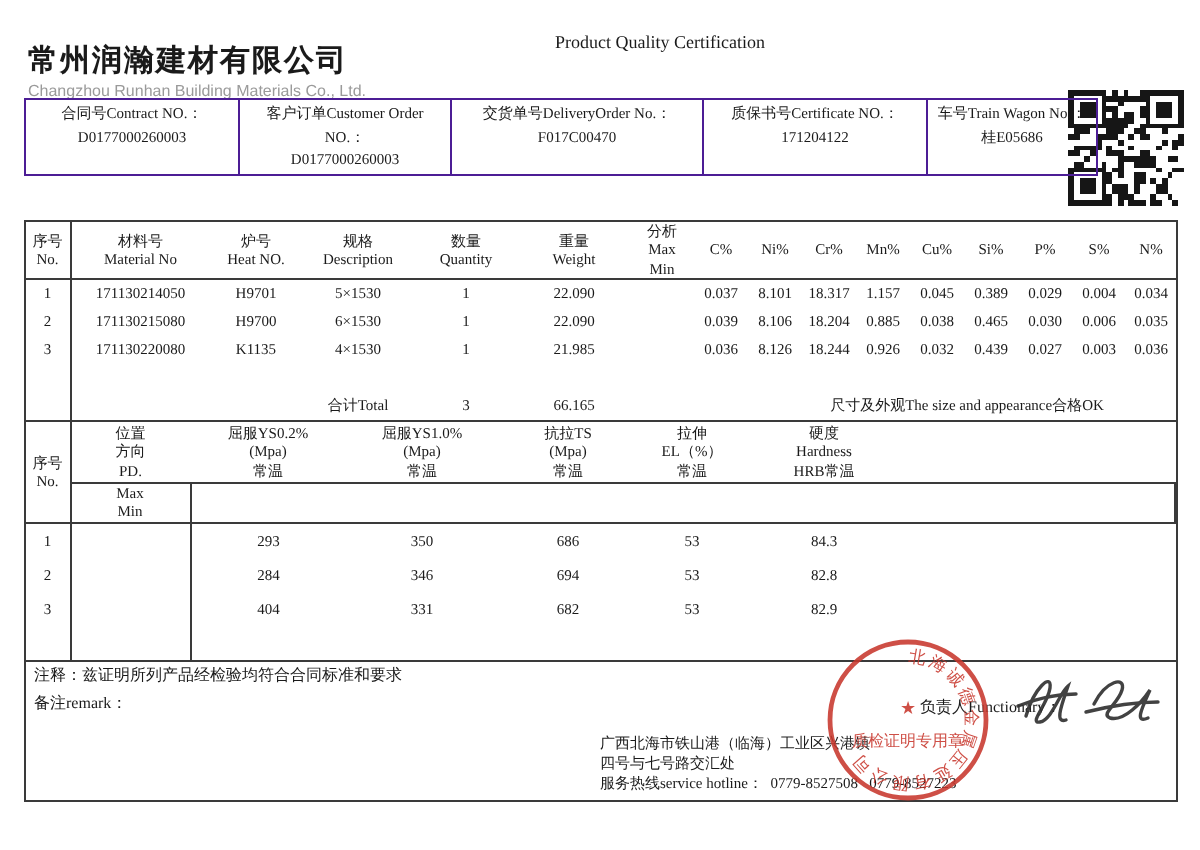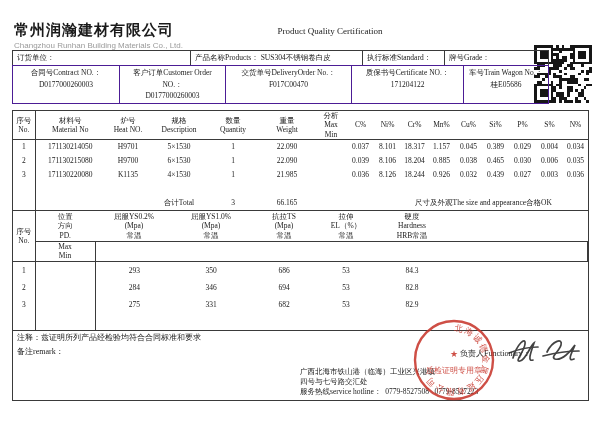--- a/index.html
+++ b/index.html
@@ -7,21 +7,21 @@
     width:600px;height:425px;position:relative;background:#ffffff;
     font-family:"Liberation Serif","DejaVu Serif",serif;color:#1a1a1a;
     overflow:hidden;-webkit-font-smoothing:antialiased;
   }
   .abs{position:absolute;}
   
   .company-cn{font-size:15px;font-weight:bold;letter-spacing:1px;margin-top:13px;}
   .company-en{font-size:8px;color:#9a9a9a;margin-top:1px;font-family:"Liberation Sans",sans-serif;}
   .title-wrap{left:225px;top:9px;width:210px;text-align:center;}
   .title-cn{font-size:17px;font-weight:bold;letter-spacing:3px;}
-  .title-en{font-size:9px;margin-top:17px;}
+  .title-en{font-size:9px;margin-top:7px;}
   
   .qr{left:534px;top:45px;width:58px;height:58px;background:#fff;
       display:grid;grid-template-columns:repeat(21,1fr);grid-template-rows:repeat(21,1fr);}
   .qr div{background:#fff;} .qr div.on{background:#161616;}
   
   table{border-collapse:collapse;table-layout:fixed;width:100%;}
   td,th{padding:0;font-weight:normal;font-size:7.5px;line-height:1.25;
         white-space:pre-line;overflow:hidden;vertical-align:middle;}
   
   .info-wrap{left:12px;top:50px;width:537px;}
@@ -509,26 +509,20 @@
 
 <div class="abs info-wrap">
   <table class="info-a">
     <colgroup>
         <col style="width:178px">
         <col style="width:172px">
         <col style="width:82px">
         <col>
       </colgroup>
     <tbody>
-        <tr>
-      <td>订货单位：</td>
-      <td>产品名称Products：  SUS304不锈钢卷白皮</td>
-      <td>执行标准Standard：</td>
-      <td>牌号Grade：</td>
-    </tr>
   </tbody>
     </table>
   <table class="info-b">
     <colgroup>
         <col style="width:107px">
         <col style="width:106px">
         <col style="width:126px">
         <col style="width:112px">
         <col>
       </colgroup>
@@ -743,21 +737,21 @@
           <td>284</td>
           <td>346</td>
           <td>694</td>
           <td>53</td>
           <td>82.8</td>
           <td></td>
         </tr>
         <tr>
           <td>3</td>
           <td></td>
-          <td>275</td>
+          <td>404</td>
           <td>331</td>
           <td>682</td>
           <td>53</td>
           <td>82.9</td>
           <td></td>
         </tr>
         <tr>
           <td></td>
           <td></td>
           <td></td>

